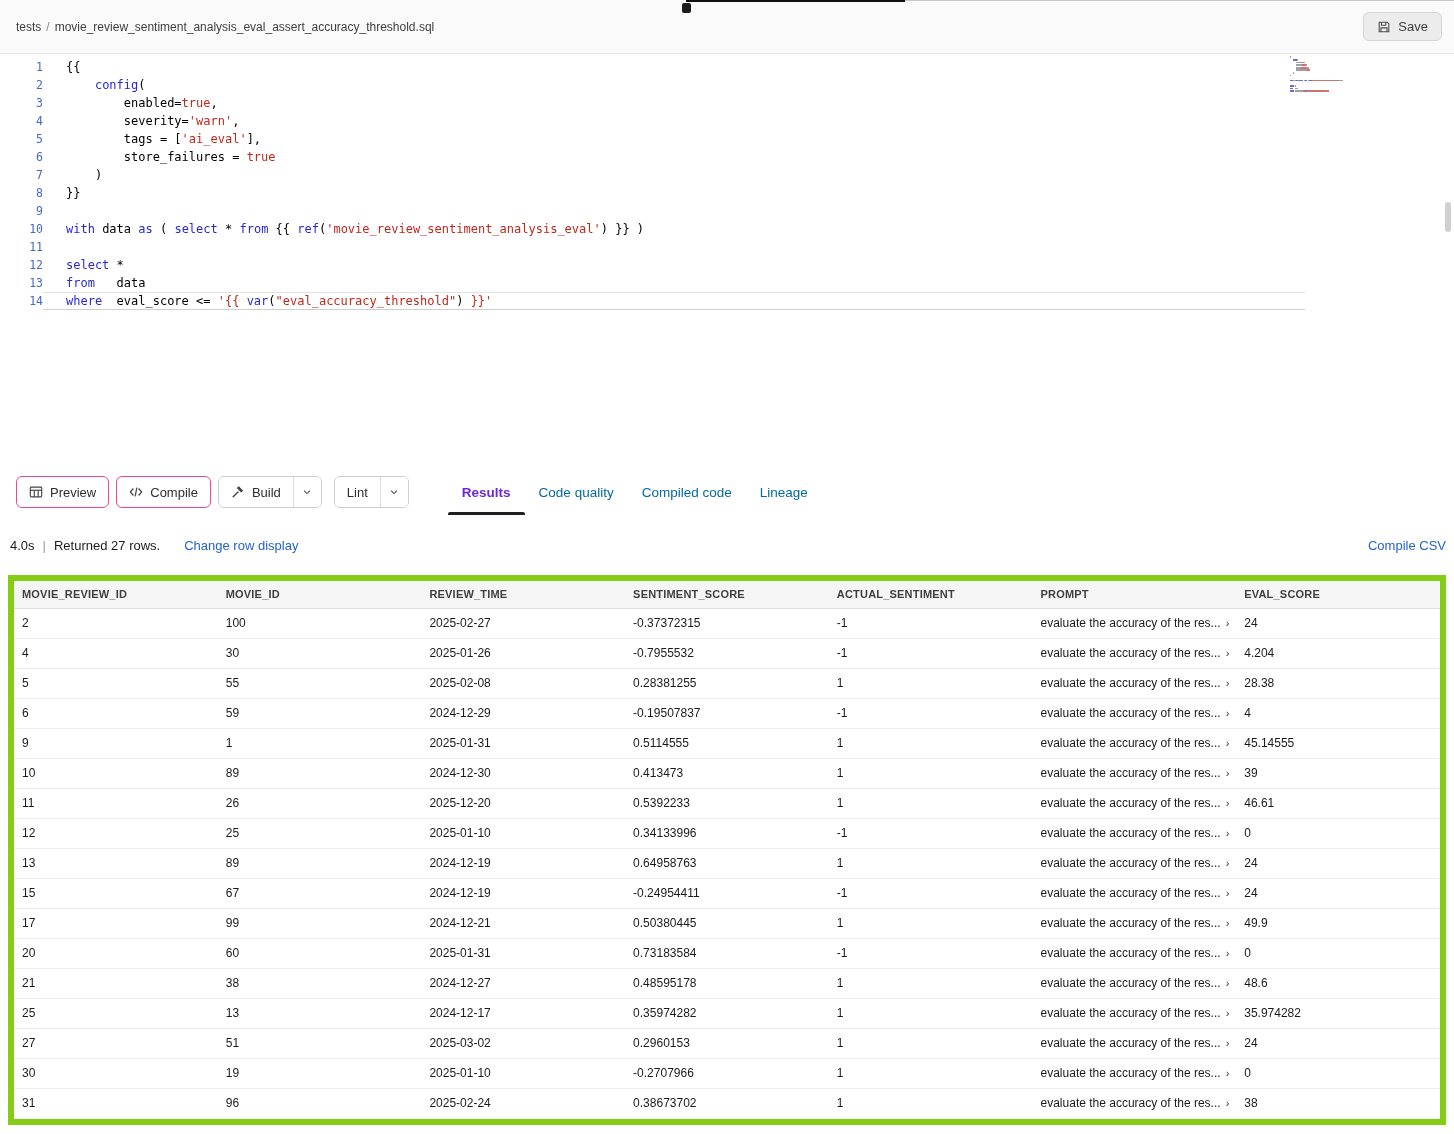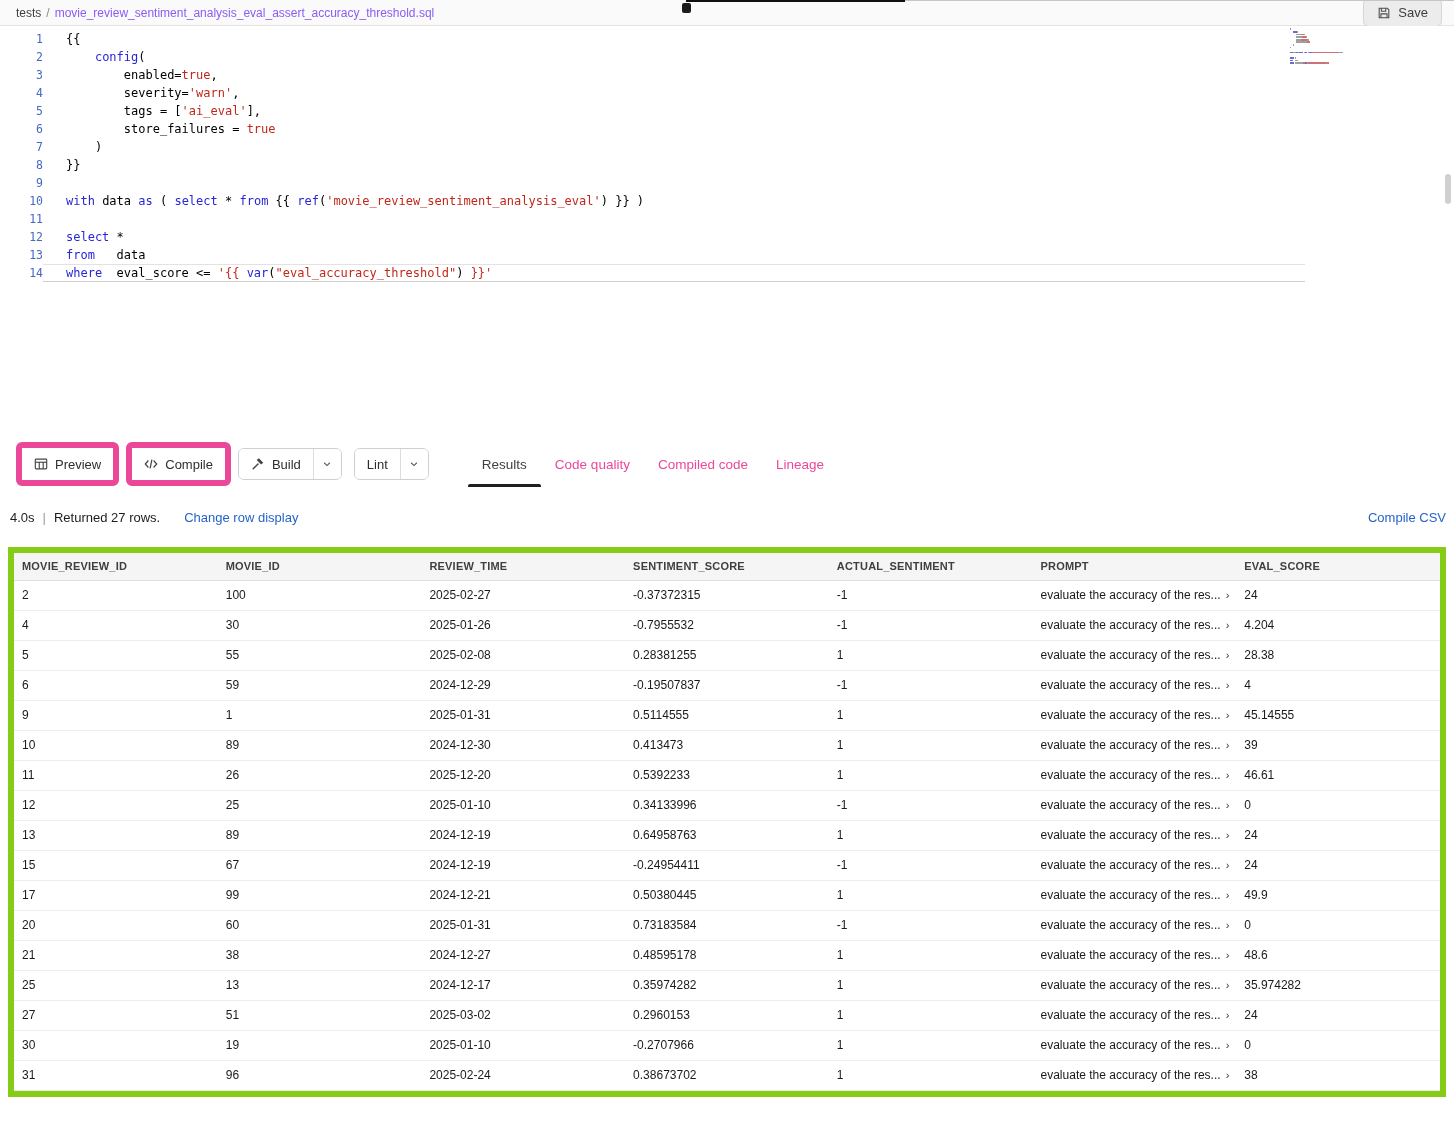--- a/index.html
+++ b/index.html
@@ -10,27 +10,27 @@
     background:#ffffff; color:#1a1a1a; position:relative;
   }
 
   
   .artifact-dark { position:absolute; top:0; left:686px; width:219px; height:2px; background:#101010; }
   .artifact-gray { position:absolute; top:0; left:905px; right:0; height:1px; background:#c6c6c6; }
   .artifact-glyph { position:absolute; top:3px; left:682px; width:9px; height:10px; background:#1c1c1c; border-radius:2px; }
 
   
   .topbar {
-    height:26px; background:#fafafa; border-bottom:1px solid #e4e4e4;
+    height:54px; background:#fafafa; border-bottom:1px solid #e4e4e4;
     display:flex; align-items:center; justify-content:space-between;
     padding:0 12px 0 16px;
   }
   .breadcrumb { font-size:12px; color:#3f3f3f; display:flex; align-items:center; }
   .breadcrumb .sep { margin:0 5px; color:#8a8a8a; }
-  .breadcrumb .file { color:#8b5cf6; }
+  .breadcrumb .file { color:#404040; }
   .save-btn {
     display:flex; align-items:center; gap:7px;
     background:#ececec; border:1px solid #d6d6d6; border-radius:6px;
     padding:6px 13px; font-size:13px; color:#3d3d3d; cursor:pointer;
     font-family:inherit;
   }
 
   
   .editor {
     position:relative; height:415px; background:#fff;
@@ -55,38 +55,38 @@
   .mm-sp { background:transparent; }
   .mm-p { background:#a0a0a0; }
   .mm-k { background:#6b6bd0; }
   .mm-s { background:#d07070; }
   .scroll-thumb { position:absolute; right:3px; top:148px; width:6px; height:30px; background:#d0d0d0; border-radius:3px; }
 
   
   .toolbar { height:46px; display:flex; align-items:center; padding:0 16px; gap:7px; }
   .btn {
     display:flex; align-items:center; gap:7px;
-    background:#fff; border:6px solid #ec4899; border-radius:6px;
-    padding:0 12px; height:44px; font-size:13px; color:#2e2e2e;
+    background:#fff; border:1px solid #ec4899; border-radius:6px;
+    padding:0 12px; height:32px; font-size:13px; color:#2e2e2e;
     cursor:pointer; font-family:inherit;
   }
   .split { display:flex; border:1px solid #cfcfcf; border-radius:6px; overflow:hidden; height:32px; background:#fff; }
   .split .btn { border:none; border-radius:0; height:100%; }
   .split .chev-btn {
     border:none; border-left:1px solid #dcdcdc; background:#fff; width:28px;
     display:flex; align-items:center; justify-content:center; cursor:pointer;
   }
   .split.lint { margin-left:5px; }
 
   .tabs { display:flex; margin-left:32px; align-self:stretch; }
   .tab {
     padding:0 14px; display:flex; align-items:center; font-size:13.5px;
-    color:#ec4899; cursor:pointer; position:relative;
-  }
-  .tab.active { color:#404040; }
+    color:#0369a1; cursor:pointer; position:relative;
+  }
+  .tab.active { color:#6d28d9;font-weight:bold; }
   .tab.active::after {
     content:''; position:absolute; left:0; right:0; bottom:0; height:3px;
     background:#1f1f1f; border-radius:2px 2px 0 0;
   }
 
   
   .statusbar { height:60px; display:flex; align-items:center; padding:0 8px 0 10px; font-size:13px; color:#1c1c1c; }
   .pipe { margin:0 8px; color:#9a9a9a; }
   .link { color:#2563c9; cursor:pointer; text-decoration:none; }
   .link.change { margin-left:24px; }

